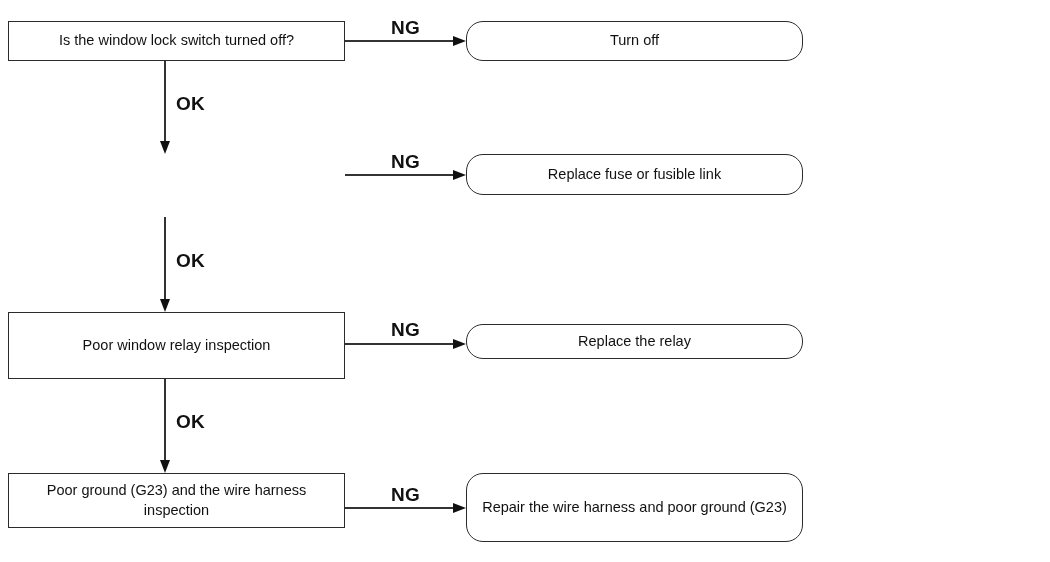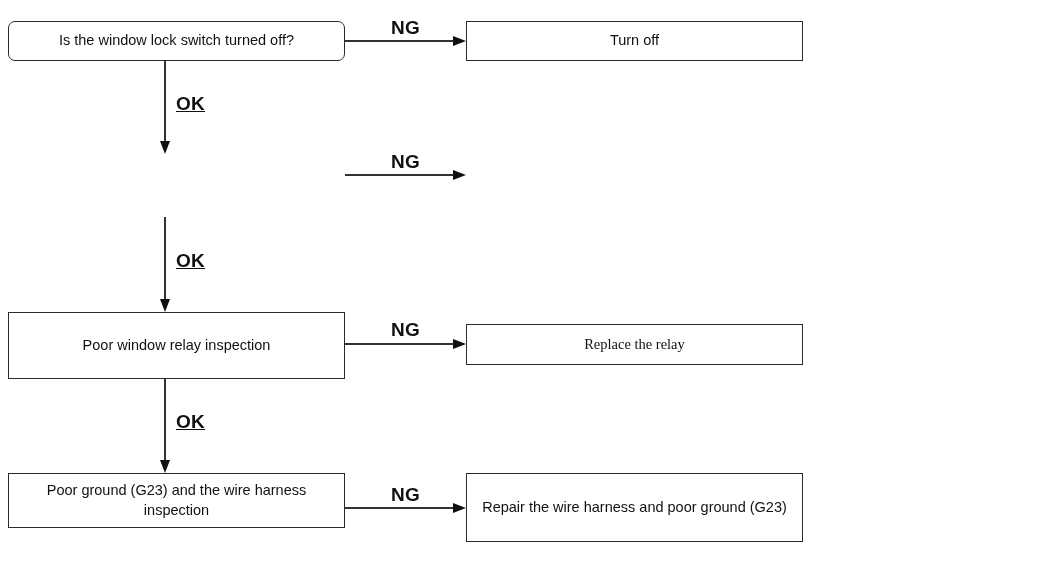--- a/index.html
+++ b/index.html
@@ -24,21 +24,21 @@
     display: flex;
     align-items: center;
     justify-content: center;
     text-align: center;
     font-size: 14.5px;
     line-height: 1.35;
     padding: 3px 12px;
     color: #111111;
   }
   .check-box  { left: 8px;   width: 337px; }
-  .action-box { left: 466px; width: 337px; }
+  .action-box { left: 466px; width: 337px; border-radius: 17px; }
   .hline {
     position: absolute;
     height: 2px;
     background: #333333;
   }
   .vline {
     position: absolute;
     width: 2px;
     background: #333333;
   }
@@ -63,51 +63,51 @@
     color: #111111;
     letter-spacing: 0.3px;
   }
   .ng-label {
     left: 345px;
     width: 121px;
     text-align: center;
   }
   .ok-label {
     left: 176px;
-    text-decoration: underline;
   }
 </style>
 </head>
 <body>
 
 <div id="canvas">
 
-  <div class="box check-box" style="top:21px; height:40px;border-radius:7px;">Is the window lock switch turned off?</div>
+  <div class="box check-box" style="top:21px; height:40px;">Is the window lock switch turned off?</div>
   <div class="hline" style="left:345px; top:40px; width:109px;"></div>
   <div class="arrow-right" style="left:453px; top:35.5px;"></div>
   <div class="edge-label ng-label" style="top:17px;">NG</div>
   <div class="box action-box" style="top:21px; height:40px;">Turn off</div>
 
   <div class="vline" style="left:164px; top:61px; height:81px;"></div>
   <div class="arrow-down" style="left:159.5px; top:141px;"></div>
   <div class="edge-label ok-label" style="top:93px;">OK</div>
 
   <div class="hline" style="left:345px; top:174px; width:109px;"></div>
   <div class="arrow-right" style="left:453px; top:169.5px;"></div>
   <div class="edge-label ng-label" style="top:151px;">NG</div>
+  <div class="box action-box" style="top:154px; height:41px;">Replace fuse or fusible link</div>
 
   <div class="vline" style="left:164px; top:217px; height:83px;"></div>
   <div class="arrow-down" style="left:159.5px; top:299px;"></div>
   <div class="edge-label ok-label" style="top:250px;">OK</div>
 
   <div class="box check-box" style="top:312px; height:67px;">Poor window relay inspection</div>
   <div class="hline" style="left:345px; top:343px; width:109px;"></div>
   <div class="arrow-right" style="left:453px; top:338.5px;"></div>
   <div class="edge-label ng-label" style="top:319px;">NG</div>
-  <div class="box action-box" style="top:324px; height:41px;font-family:Liberation Serif, serif;">Replace the relay</div>
+  <div class="box action-box" style="top:324px; height:35px;">Replace the relay</div>
 
   <div class="vline" style="left:164px; top:379px; height:82px;"></div>
   <div class="arrow-down" style="left:159.5px; top:460px;"></div>
   <div class="edge-label ok-label" style="top:411px;">OK</div>
 
   <div class="box check-box" style="top:473px; height:55px;">Poor ground (G23) and the wire harness inspection</div>
   <div class="hline" style="left:345px; top:507px; width:109px;"></div>
   <div class="arrow-right" style="left:453px; top:502.5px;"></div>
   <div class="edge-label ng-label" style="top:484px;">NG</div>
   <div class="box action-box" style="top:473px; height:69px;text-align:center;">Repair the wire harness and poor ground (G23)</div>

